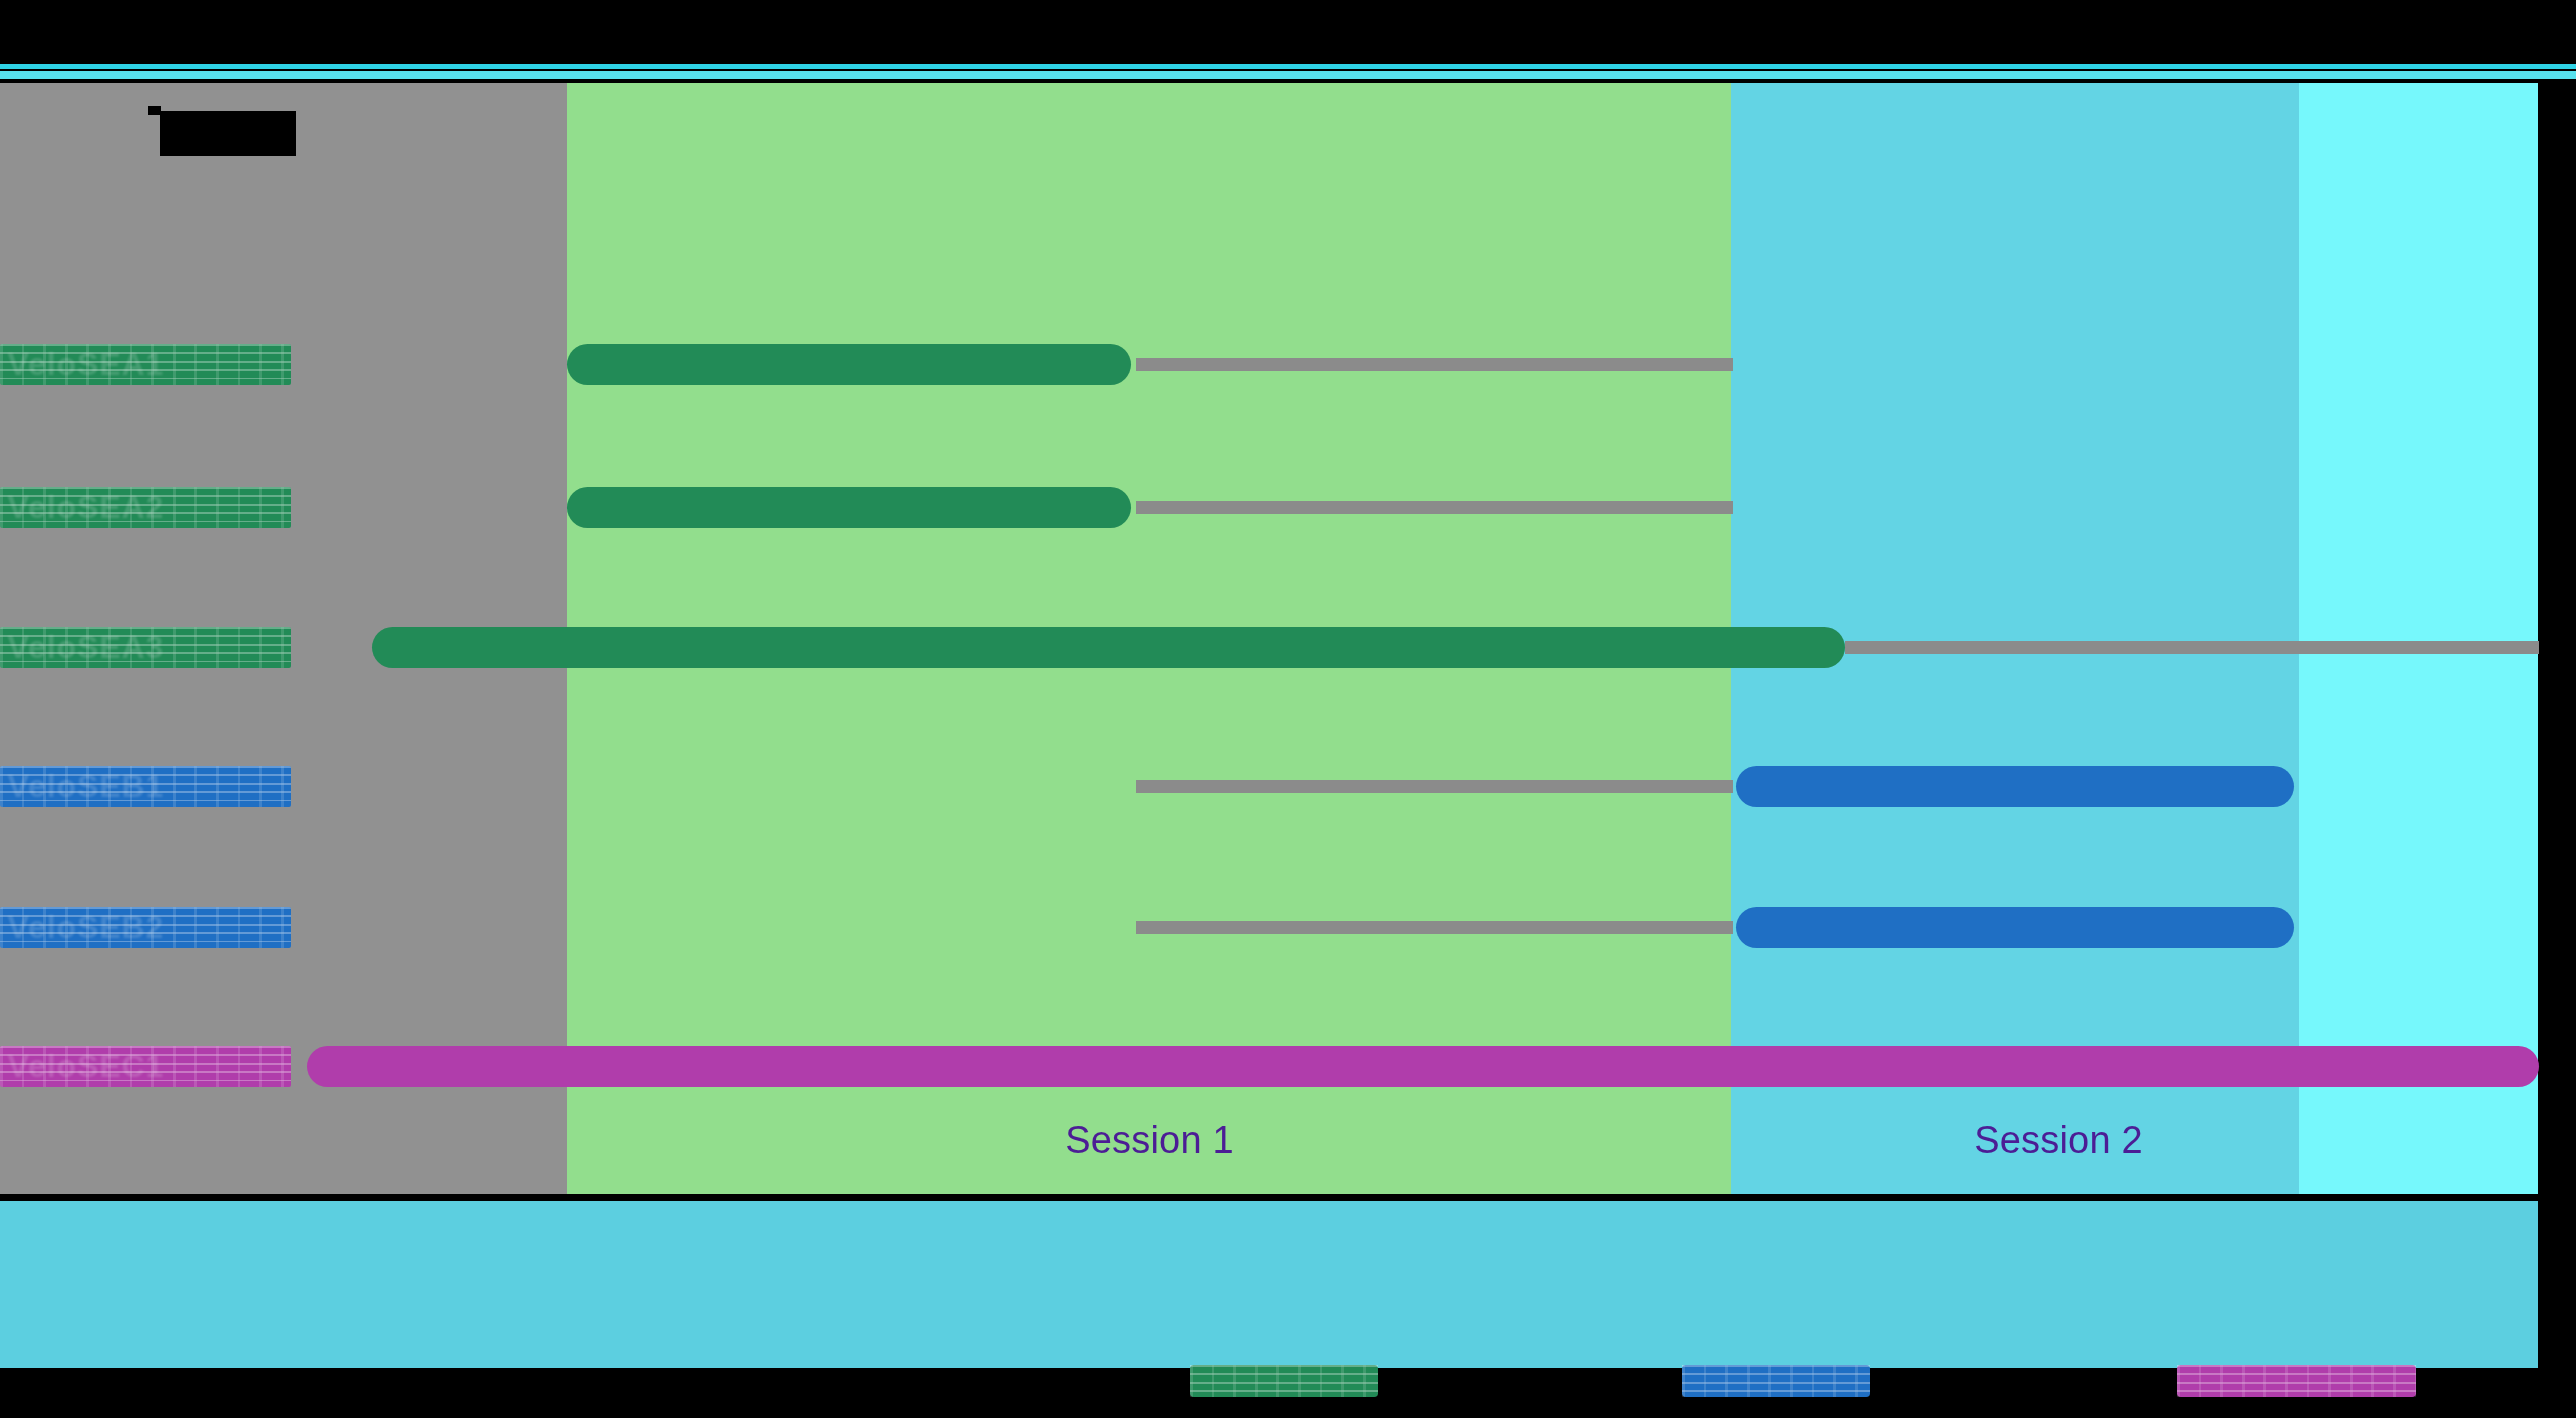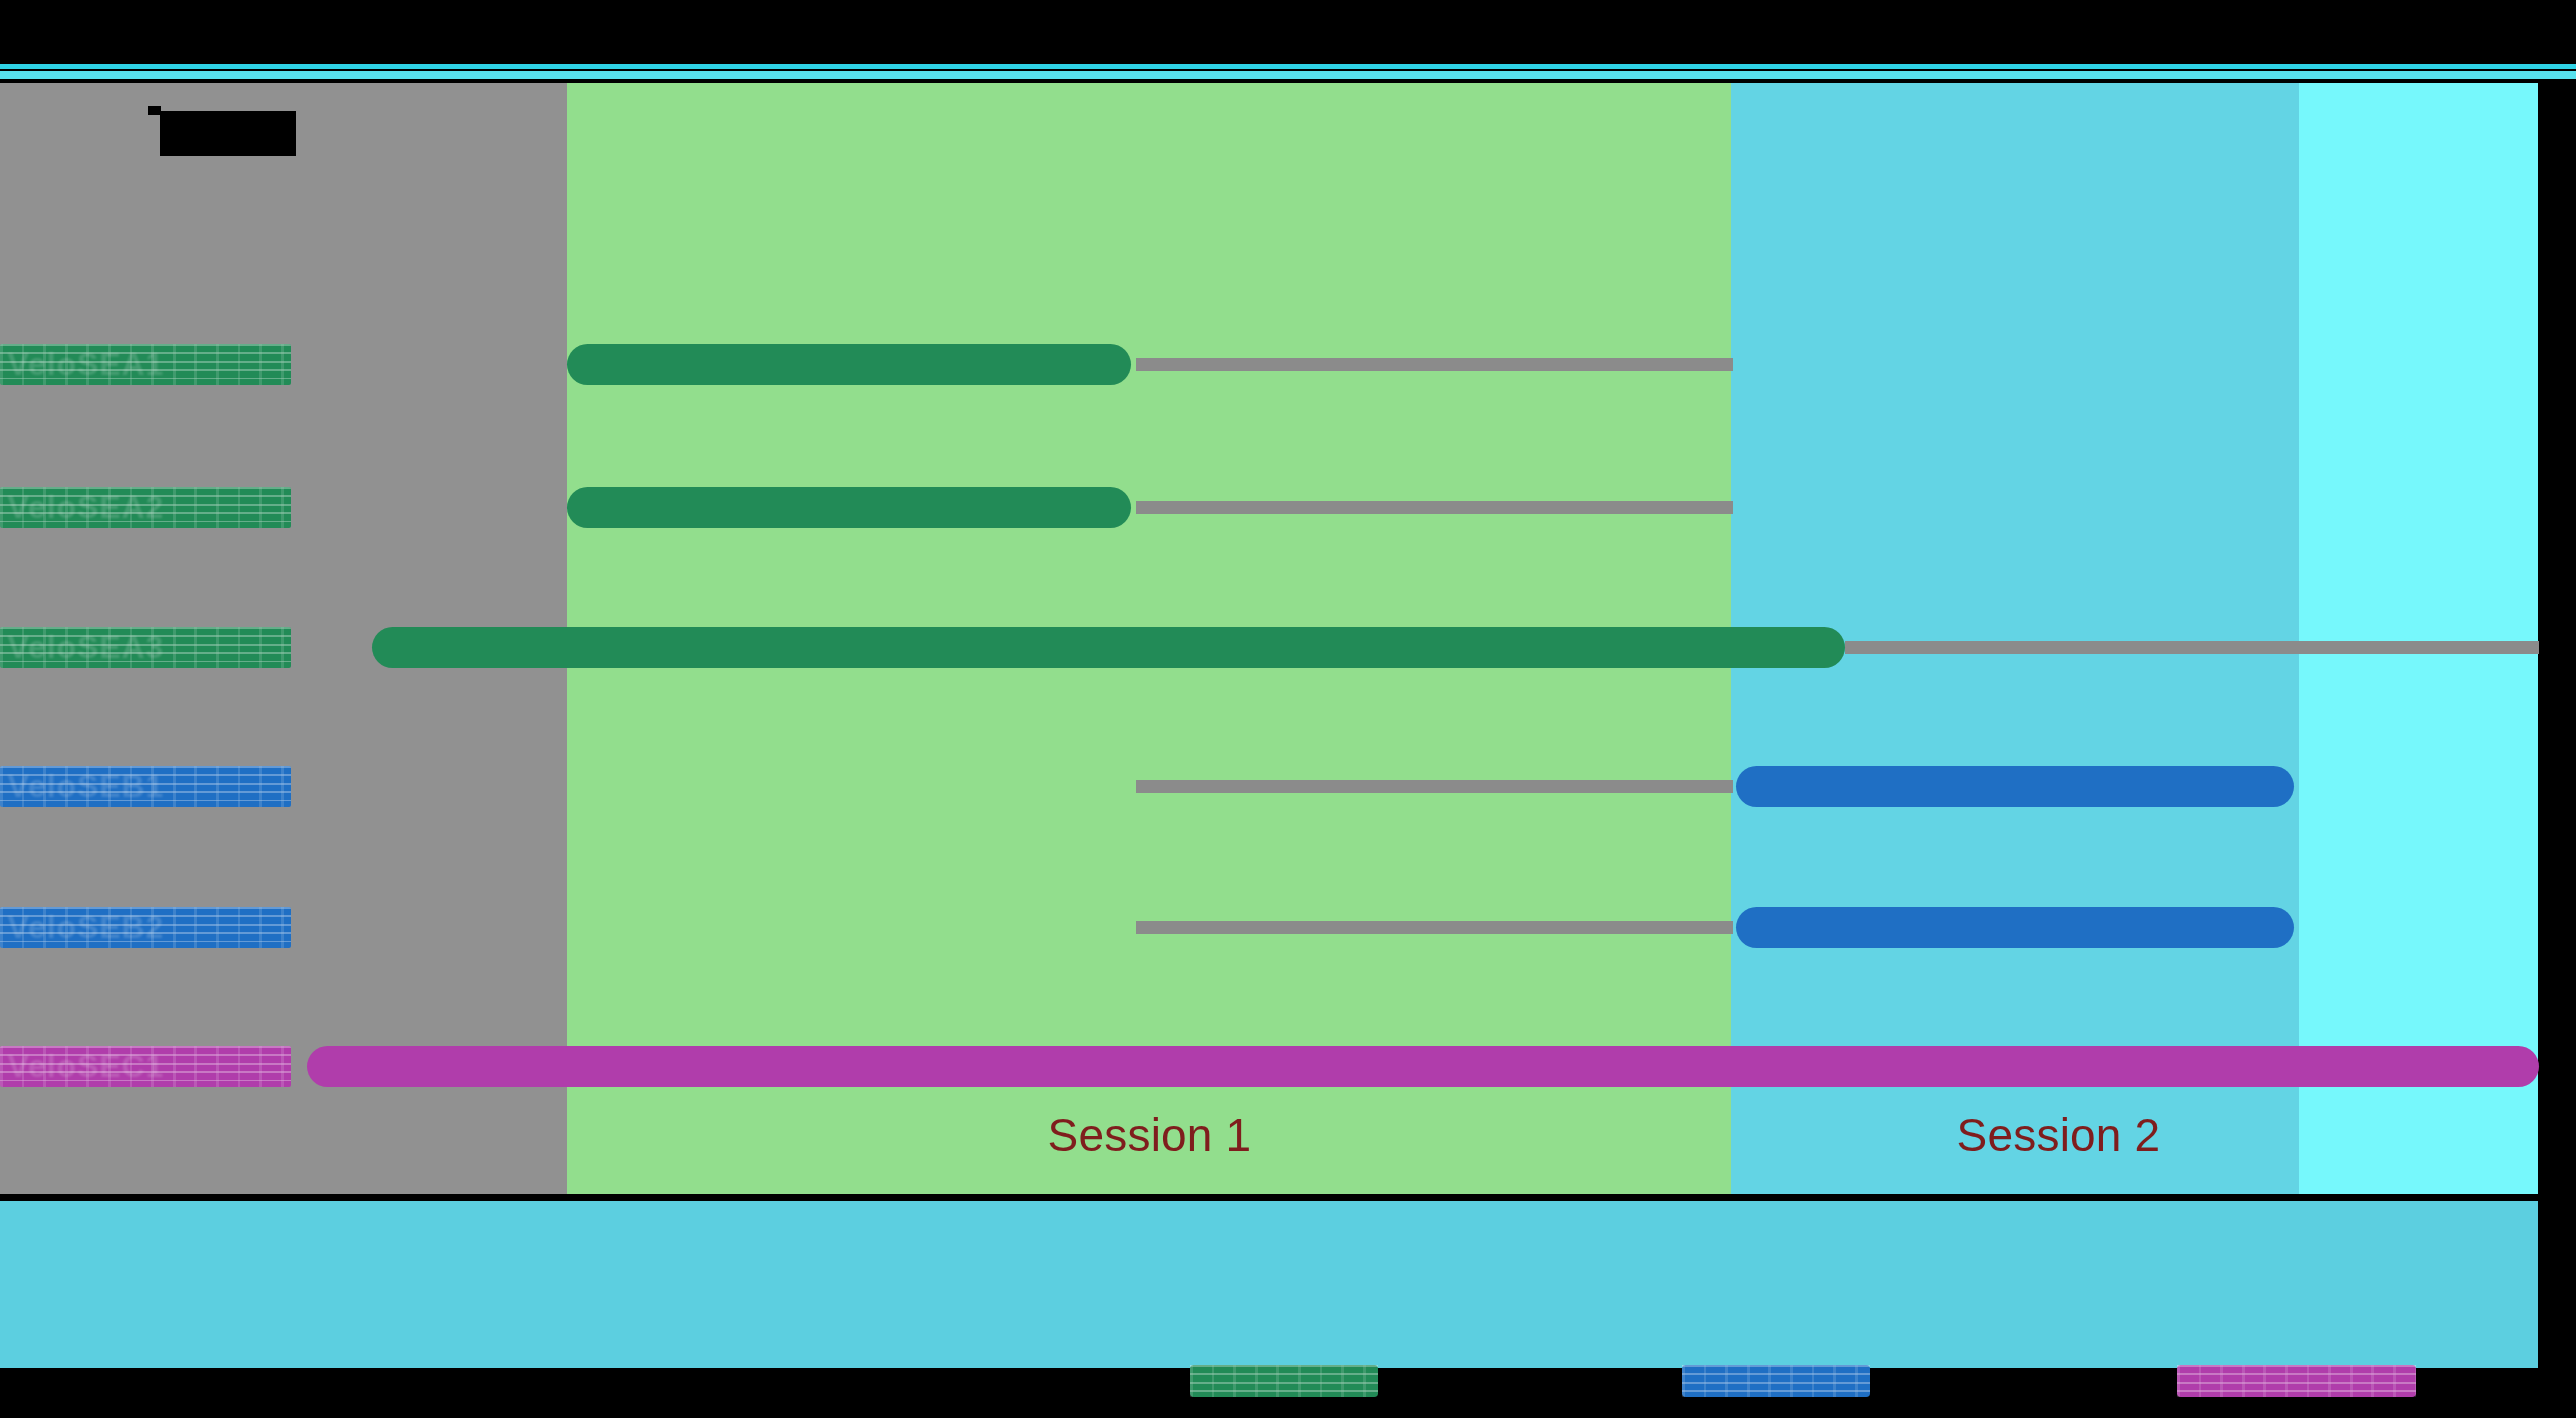--- a/index.html
+++ b/index.html
@@ -12,21 +12,21 @@
   
   .top-rule{position:absolute;left:0;top:71px;width:2576px;height:8.4px;background:#58e1ee;}
   .top-rule-2{position:absolute;left:0;top:64px;width:2576px;height:4.7px;background:#2fd3e6;}
 
   
   .plot{position:absolute;left:0;top:83px;width:2538px;height:1111px;background:#919191;}
 
   
   .band{position:absolute;top:0;height:1111px;}
   .band-label{position:absolute;bottom:32px;left:0;width:100%;text-align:center;
-              font-size:46px;color:#7f1d1d;letter-spacing:0.2px;}
+              font-size:38px;color:#4c1d95;letter-spacing:0.2px;}
 
   
   .track{position:absolute;height:13px;background:#8b8b8b;}
 
   
   .bar{position:absolute;height:41px;border-radius:20.6px;}
 
   
   .chip{position:absolute;left:0;height:41px;border-radius:1.9px;overflow:hidden;}
 

